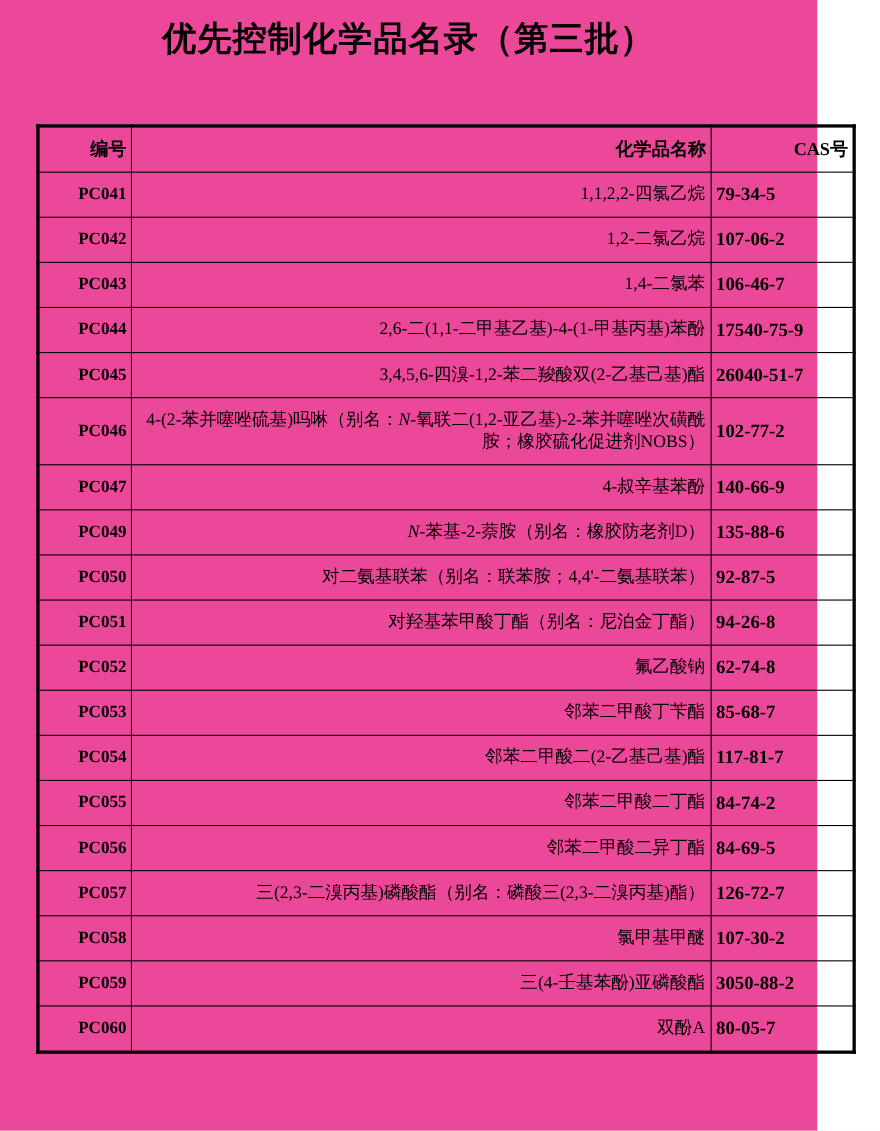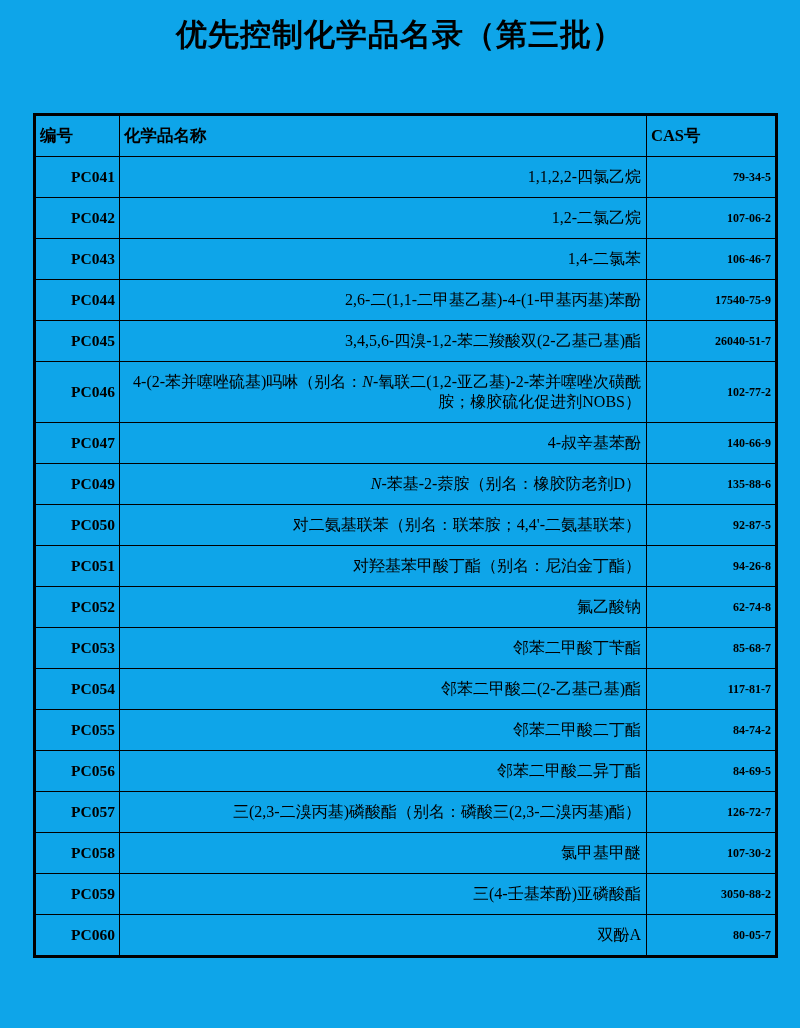--- a/index.html
+++ b/index.html
@@ -7,23 +7,23 @@
     padding: 0;
     background: #ffffff;
     width: 800px;
   }
   body {
     font-family: "Liberation Serif", "DejaVu Serif", serif;
     color: #000000;
     -webkit-font-smoothing: antialiased;
   }
   .page {
-    width: 800px;
+    width: 743px;
     min-height: 1028px;
-    background: #0ea5e9;
+    background: #ec4899;
     box-sizing: border-box;
   }
   .doc-title {
     margin: 0;
     padding-top: 16px;
     text-align: center;
     font-size: 31px;
     font-weight: bold;
     letter-spacing: 1px;
     line-height: 1.2;
@@ -43,27 +43,27 @@
     border: 1.5px solid #000000;
     font-size: 16px;
     line-height: 20px;
     padding: 10px 4px;
     vertical-align: middle;
     color: #000000;
     word-break: break-word;
   }
   .chem-table th {
     font-weight: bold;
-    text-align: left;
+    text-align: right;
     font-size: 16.5px;
     margin-left: 40px;
   }
   .chem-table td.td-id  { text-align: right; font-weight: bold; font-size: 15.5px; }
   .chem-table td.td-name { text-align: right; padding-left: 5px; padding-right: 5px; }
-  .chem-table td.td-cas { text-align: right; font-weight: bold; font-size: 12px; }
+  .chem-table td.td-cas { text-align: left; font-weight: bold; font-size: 17px; }
   .chem-table td.td-name i { font-style: italic; }
 </style>
 </head>
 <body>
 
 <div class="page">
 
   <h1 class="doc-title">优先控制化学品名录（第三批）</h1>
 
   <table class="chem-table">

